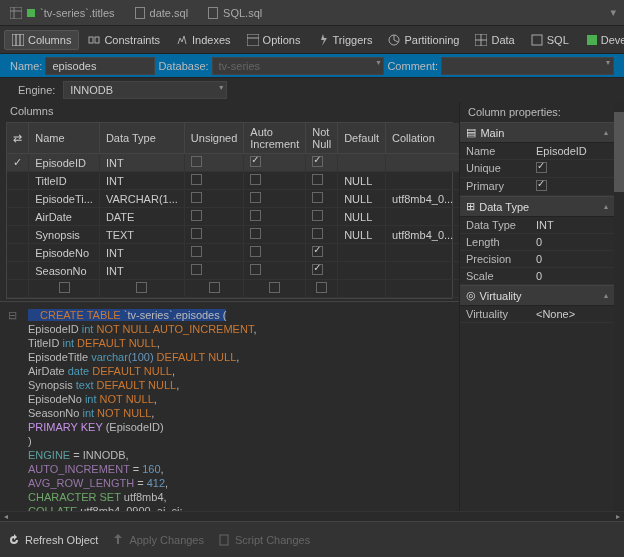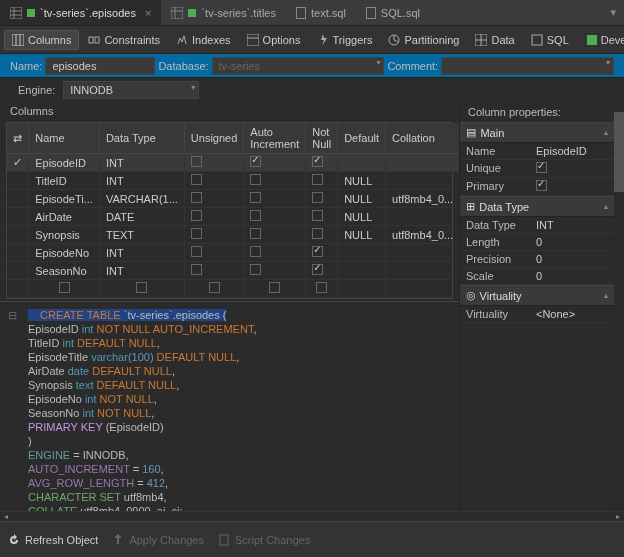--- a/index.html
+++ b/index.html
@@ -22,21 +22,21 @@
 
 .props { background: #0369a1; padding: 4px 10px; display: flex; align-items: center; gap: 3px; border-bottom: 1px solid #222; height: 24px; }
 .props label { color: #bbb; }
 .props input { background: #3a3a3a; border: 1px solid #444; color: #ccc; padding: 2px 6px; height: 18px; }
 .props input:disabled { color: #666; }
 .props .combo { flex: 1; position: relative; }
 .props .combo::after { content: "▾"; position: absolute; right: 4px; top: 1px; color: #888; font-size: 8px; }
 
 .engine-row { padding: 4px 18px; display: flex; align-items: center; gap: 8px; height: 24px; }
 .engine-row .combo { position: relative; display: inline-block; }
-.engine-row input { background: #3a3a3a; border: 1px solid #444; color: #ccc; padding: 2px 18px 2px 6px; height: 18px; width: 136px; }
+.engine-row input { background: #3a3a3a; border: 1px solid #444; color: #ccc; padding: 2px 18px 2px 6px; height: 18px; width: 164px; }
 .engine-row .combo::after { content: "▾"; position: absolute; right: 4px; top: 2px; color: #888; font-size: 8px; }
 
 .body { flex: 1; display: flex; overflow: hidden; }
 .left { flex: 1; display: flex; flex-direction: column; overflow: hidden; }
 .right { width: 165px; border-left: 1px solid #222; display: flex; }
 
 .section-title { padding: 3px 10px; color: #bbb; font-weight: 500; }
 
 .grid { border: 1px solid #444; margin: 2px 6px; background: #2b2b2b; }
 .grid table { width: 100%; border-collapse: collapse; }
@@ -75,43 +75,32 @@
 
 .bottombar { height: 36px; background: #333; border-top: 1px solid #444; display: flex; align-items: center; padding: 0 8px; gap: 14px; }
 .bbtn { display: flex; align-items: center; gap: 5px; color: #ccc; cursor: pointer; }
 .bbtn.disabled { color: #666; }
 .bbtn svg { width: 12px; height: 12px; }
 </style>
 </head>
 <body>
 
 <div class="tabbar">
-  <div class="tab active">
-    <span class="ico"><svg viewBox="0 0 12 12">
-          <rect x="0" y="0" width="12" height="12" fill="none" stroke="#888"></rect>
-          <line x1="0" y1="4" x2="12" y2="4" stroke="#888"></line>
-          <line x1="0" y1="8" x2="12" y2="8" stroke="#888"></line>
-          <line x1="4" y1="0" x2="4" y2="12" stroke="#888"></line>
-        </svg></span>
-    <span class="dot"></span>
-    <span>`tv-series`.episodes</span>
-    <span class="close">×</span>
-  </div>
   <div class="tab">
     <span class="ico"><svg viewBox="0 0 12 12">
           <rect x="0" y="0" width="12" height="12" fill="none" stroke="#888"></rect>
           <line x1="0" y1="4" x2="12" y2="4" stroke="#888"></line>
           <line x1="4" y1="0" x2="4" y2="12" stroke="#888"></line>
         </svg></span>
     <span class="dot"></span>
     <span>`tv-series`.titles</span>
   </div>
   <div class="tab">
     <span class="sql-ico"></span>
-    <span>text.sql</span>
+    <span>date.sql</span>
   </div>
   <div class="tab">
     <span class="sql-ico"></span>
     <span>SQL.sql</span>
   </div>
   <div class="spacer"></div>
   <div class="menu">▾</div>
 </div>
 
 <div class="toolbar">

